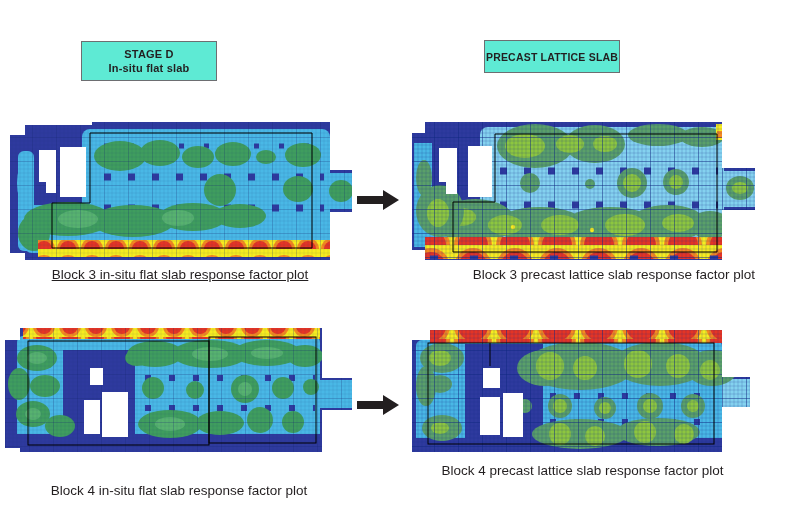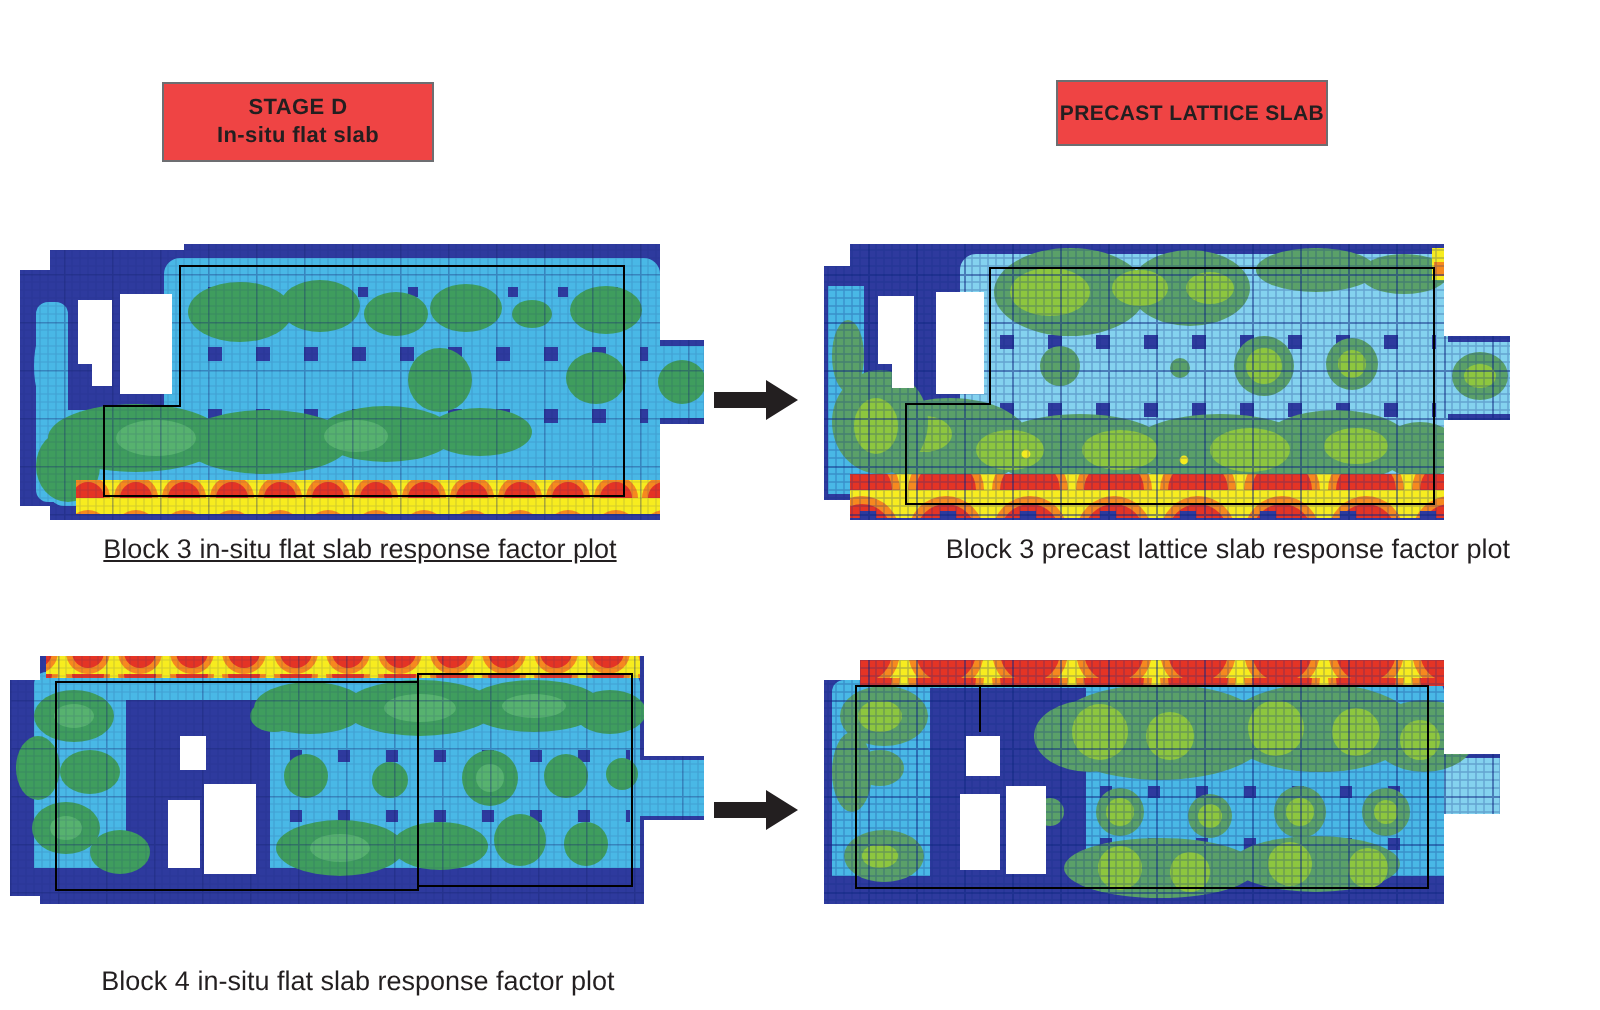--- a/index.html
+++ b/index.html
@@ -1,26 +1,26 @@
 <!DOCTYPE html>
 <html style="--royal: #2e3a9e; --blue: #2b50c8; --cyan: #49b8e6; --cyanLight: #84d2ef; --green: #3f9d5e; --greenMid: #57b26f; --sage: #5aa069; --greenLight: #8dc63f; --yellow: #f7ec1f; --orange: #f6891f; --red: #e43425; --ink: #231f20; --outline: #000000; --boxBorder: #6d6e71;"><head>
 <meta charset="utf-8">
 <style>
   html,body{margin:0;padding:0;background:#fff;}
   #figure{
     position:relative;width:800px;height:505px;background:#fff;overflow:hidden;
     font-family:"Liberation Sans", sans-serif;color:var(--ink,#231f20);
   }
   .hdr-box{
-    position:absolute;border:1.2px solid var(--boxBorder,#6d6e71);background:#ef4444;
+    position:absolute;border:1.2px solid var(--boxBorder,#6d6e71);background:#5eead4;
     display:flex;flex-direction:column;align-items:center;justify-content:center;
     text-align:center;font-weight:bold;font-size:11px;line-height:14px;letter-spacing:.2px;
   }
   #hdr-left{left:81px;top:41px;width:134px;height:38px;}
-  #hdr-right{left:484px;top:40px;width:134px;height:31px;font-size:10.5px;margin-left:44px;}
+  #hdr-right{left:484px;top:40px;width:134px;height:31px;font-size:10.5px;}
   .plot{position:absolute;}
   .plot svg{display:block;width:100%;height:100%;}
   .caption{
     position:absolute;text-align:center;font-size:13.5px;line-height:18px;color:var(--ink,#231f20);
   }
   #cap-b3i{left:8px;top:266px;width:344px;text-decoration:underline;}
   #cap-b3p{left:410px;top:266px;width:345px;text-align:right;}
   #cap-b4i{left:5px;top:462px;width:348px;margin-top:20px;}
   #cap-b4p{left:410px;top:462px;width:345px;}
   .arrow{position:absolute;width:42px;height:22px;}
@@ -300,14 +300,15 @@
   </div>
   <div id="arrow-2" class="arrow">
     <svg viewBox="0 0 42 22">
         <polygon class="arrow-shape" points="0,7 26,7 26,1 42,11 26,21 26,15 0,15"></polygon>
       </svg>
   </div>
 
   <div id="cap-b3i" class="caption">Block 3 in-situ flat slab response factor plot</div>
   <div id="cap-b3p" class="caption">Block 3 precast lattice slab response factor plot</div>
   <div id="cap-b4i" class="caption">Block 4 in-situ flat slab response factor plot</div>
+  <div id="cap-b4p" class="caption">Block 4 precast lattice slab response factor plot</div>
 
 </div>
 
 </body></html>

